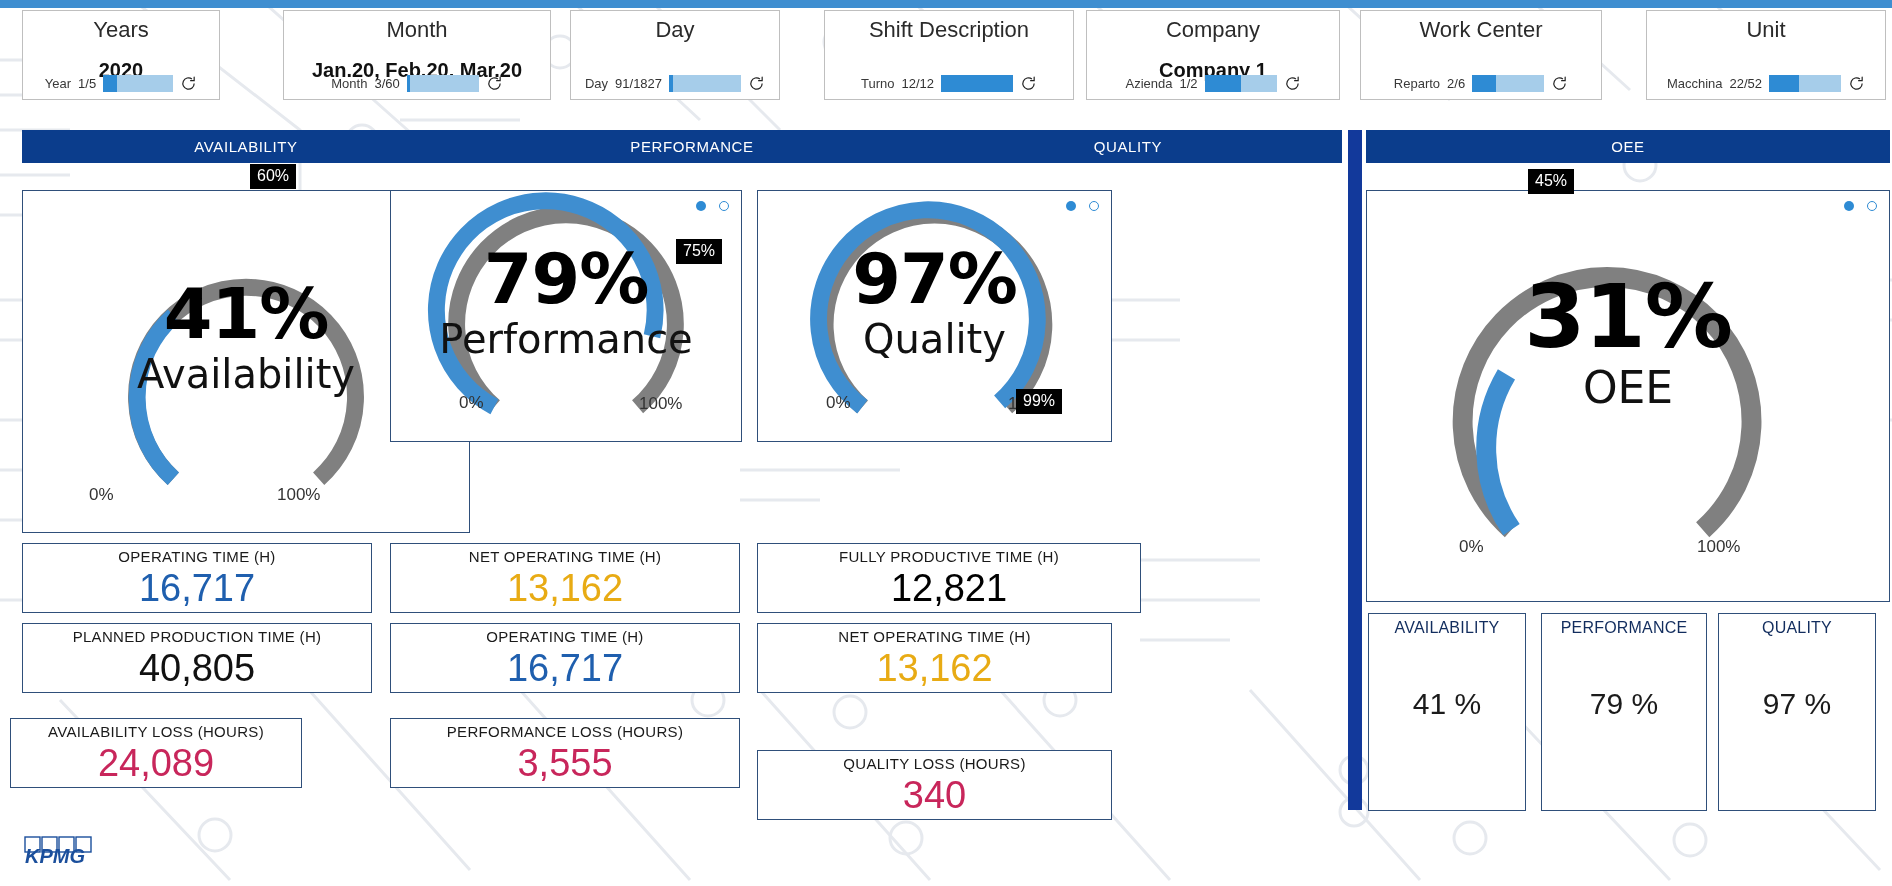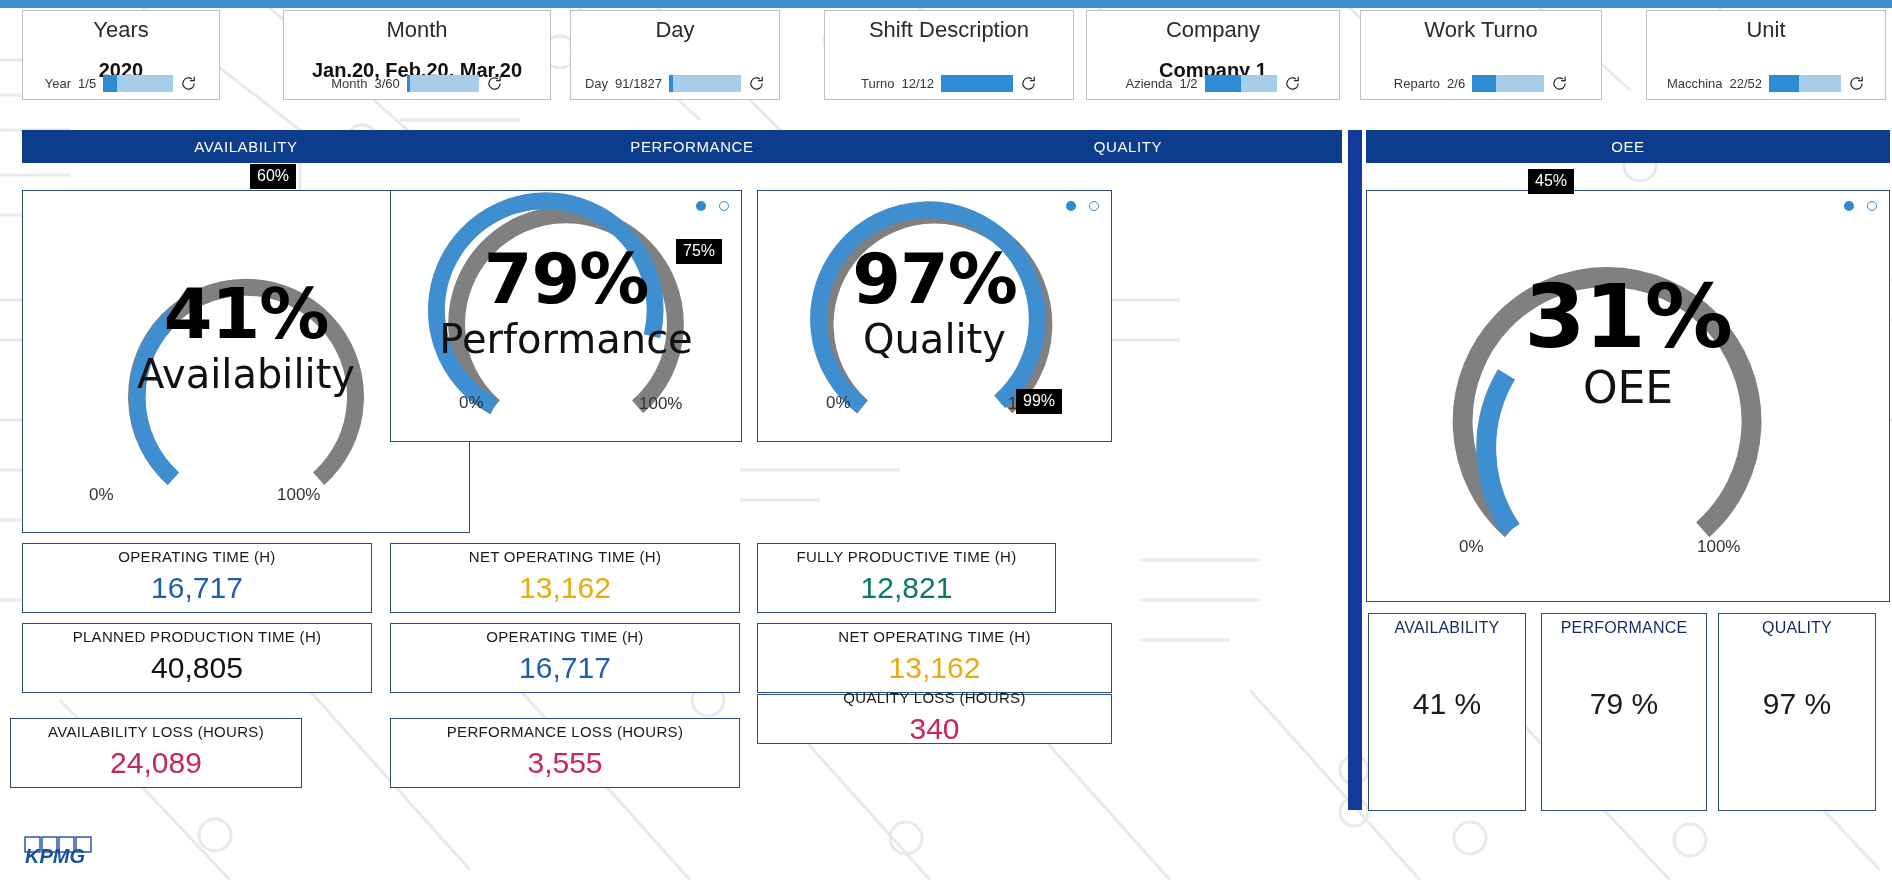--- a/index.html
+++ b/index.html
@@ -64,21 +64,21 @@
   .target-badge::after {
     content:""; position:absolute; width:0; height:0;
   }
 
   
   .kpi {
     position:absolute; background:#ffffff; border:1px solid #2f4f7a;
     display:flex; flex-direction:column; align-items:center; justify-content:center; z-index:3;
   }
   .kpi-title { font-size:15px; color:#1a1a1a; letter-spacing:0.3px; margin-bottom:2px;}
-  .kpi-value { font-size:30px; line-height:42px; }
+  .kpi-value { font-size:38px; line-height:42px; }
 
   
   .subcard {
     position:absolute; background:#fff; border:1px solid #2f4f7a; z-index:3;
     display:flex; flex-direction:column; align-items:center;
   }
   .subcard-title { font-size:16px; color:#122d5e; margin-top:5px; letter-spacing:0.2px; }
   .subcard-value { font-size:30px; color:#1b1b1b; margin-top:50px; }
 
   .divider-blue { position:absolute; background:#12399b; z-index:4; }
@@ -205,21 +205,21 @@
             <span class="seg-off" style="width:50%"></span>
         </span>
         <svg class="reset-icon" viewBox="0 0 24 24" fill="none" stroke="#222" stroke-width="1.7">
           <path d="M20 12a8 8 0 1 1-3.2-6.4"></path>
             <path d="M20 3v5h-5" stroke-linecap="round"></path>
         </svg>
       </div>
     </div>
 
     <div class="filter-card" style="left:1360px; width:242px;">
-      <div class="filter-title">Work Turno</div>
+      <div class="filter-title">Work Center</div>
       <div class="filter-value"></div>
       <div class="filter-row">
         <span class="filter-field">Reparto</span>
         <span class="filter-count">2/6</span>
         <span class="filter-bar" style="width:72px;">
           <span class="seg-on" style="width:33%"></span>
             <span class="seg-off" style="width:67%"></span>
         </span>
         <svg class="reset-icon" viewBox="0 0 24 24" fill="none" stroke="#222" stroke-width="1.7">
           <path d="M20 12a8 8 0 1 1-3.2-6.4"></path>
@@ -344,29 +344,29 @@
   </div>
   <div class="kpi" style="left:390px; top:623px; width:350px; height:70px;">
     <div class="kpi-title">OPERATING TIME (H)</div>
     <div class="kpi-value" style="color:#1f5fae;">16,717</div>
   </div>
   <div class="kpi" style="left:390px; top:718px; width:350px; height:70px;">
     <div class="kpi-title">PERFORMANCE LOSS (HOURS)</div>
     <div class="kpi-value" style="color:#c8265b;">3,555</div>
   </div>
 
-  <div class="kpi" style="left:757px; top:543px; width:299px; height:70px;">
+  <div class="kpi" style="left:757px; top:543px; width:384px; height:70px;">
     <div class="kpi-title">FULLY PRODUCTIVE TIME (H)</div>
-    <div class="kpi-value" style="color:#0f766e;">12,821</div>
+    <div class="kpi-value" style="color:#000000;">12,821</div>
   </div>
   <div class="kpi" style="left:757px; top:623px; width:355px; height:70px;">
     <div class="kpi-title">NET OPERATING TIME (H)</div>
     <div class="kpi-value" style="color:#e8ab14;">13,162</div>
   </div>
-  <div class="kpi" style="left:757px; top:694px; width:355px; height:50px;">
+  <div class="kpi" style="left:757px; top:750px; width:355px; height:70px;">
     <div class="kpi-title">QUALITY LOSS (HOURS)</div>
     <div class="kpi-value" style="color:#c8265b;">340</div>
   </div>
 
   <div class="subcard" style="left:1368px; top:613px; width:158px; height:198px;">
     <div class="subcard-title">AVAILABILITY</div>
     <div class="subcard-value">41 %</div>
   </div>
   <div class="subcard" style="left:1541px; top:613px; width:166px; height:198px;">
     <div class="subcard-title">PERFORMANCE</div>

